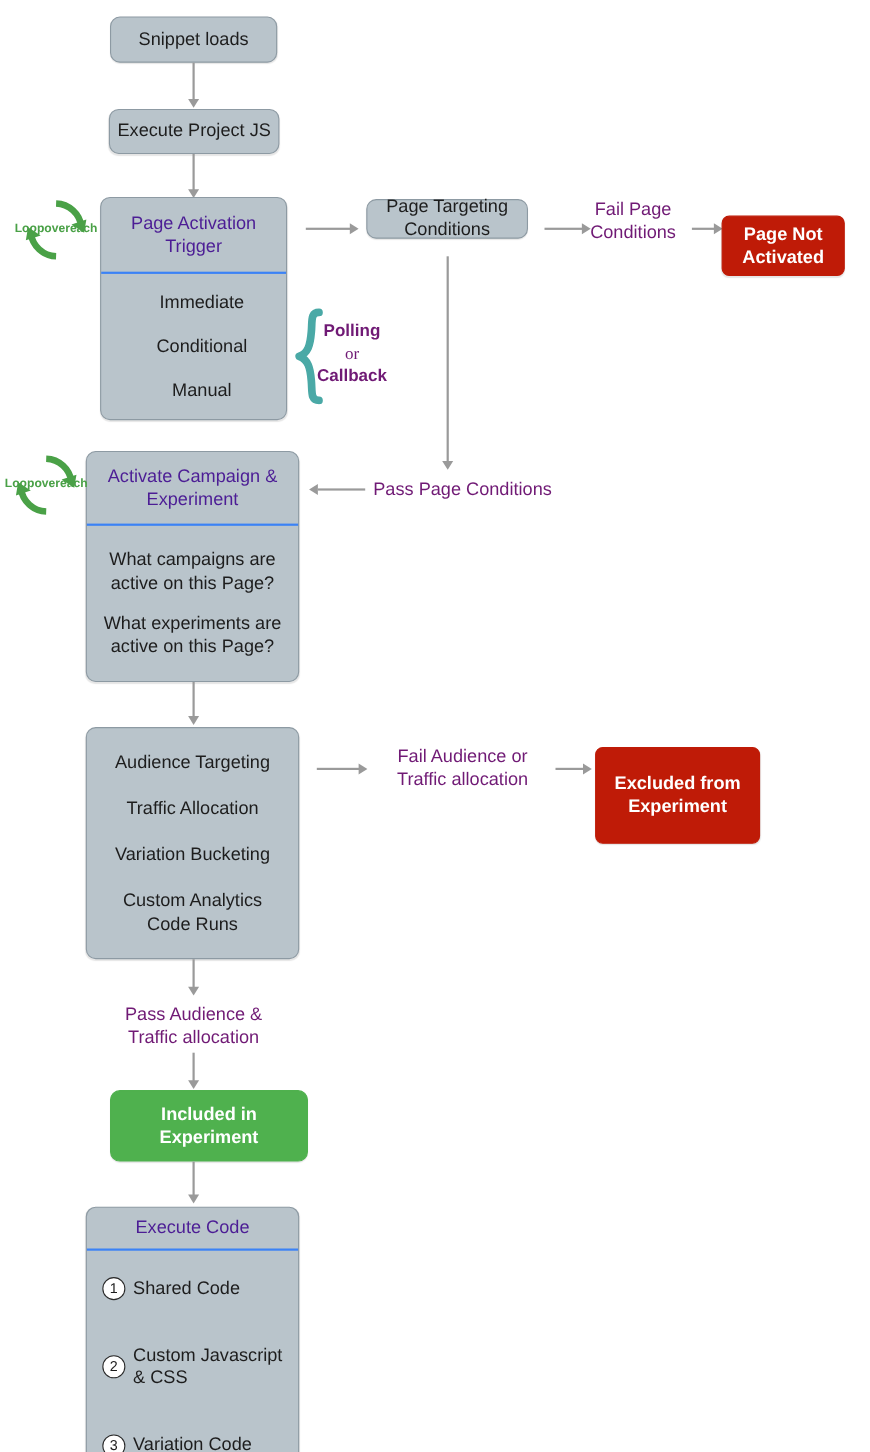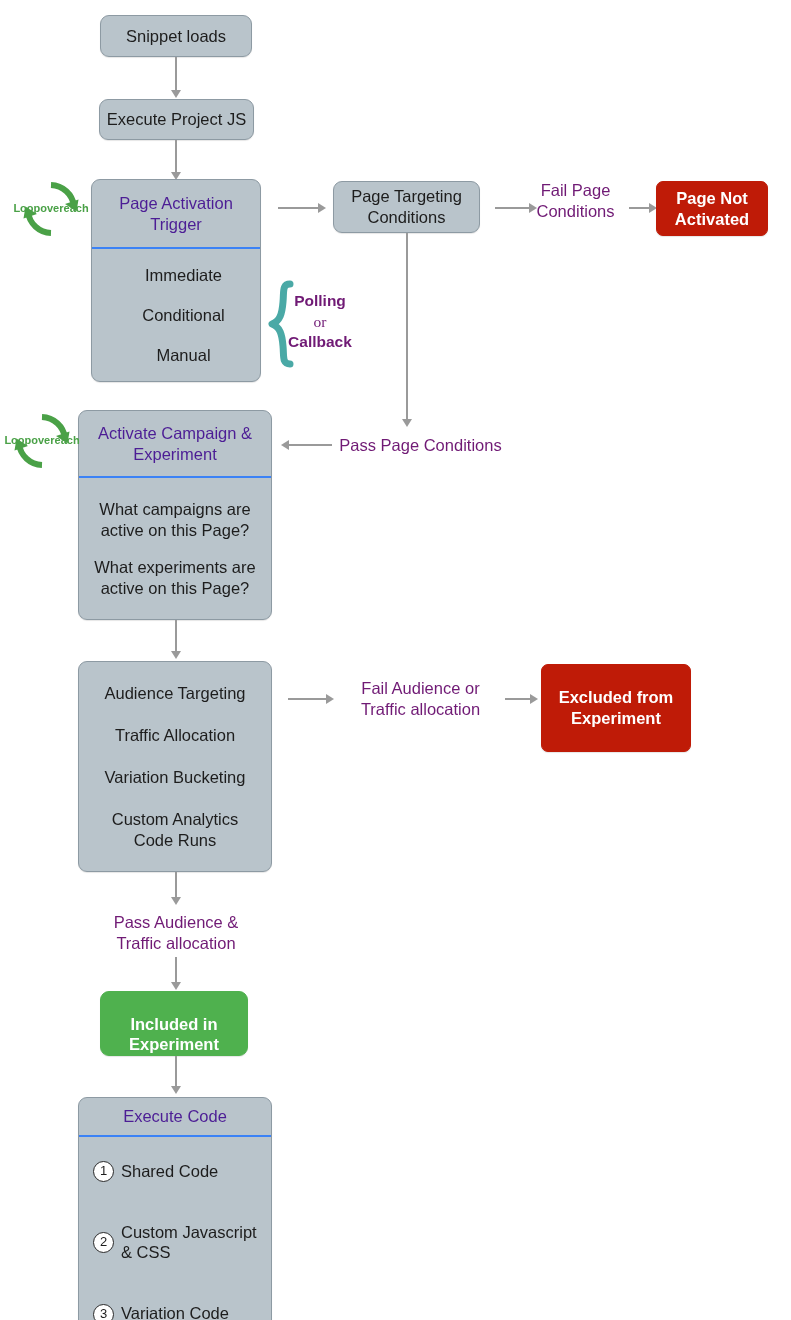--- a/index.html
+++ b/index.html
@@ -61,20 +61,21 @@
     padding: 2px 0;
   }
 
   
   .node.red {
     background: #bf1b07;
     border: 1px solid #bf1b07;
     color: #ffffff;
     font-weight: bold;
     border-radius: 7px;
+    margin-top: 15px;
   }
   .node.green {
     background: #4fb14e;
     border: 1px solid #4fb14e;
     color: #ffffff;
     font-weight: bold;
     border-radius: 9px;
   }
 
   
@@ -213,21 +214,21 @@
     <div class="loop-text">
       <span>Loop</span>
       <span>over</span>
       <span>each</span>
     </div>
   </div>
 
   <div class="hline" style="left:278px; top:207px; width:42px;"></div>
   <div class="arrow-right" style="left:318px; top:203px;"></div>
 
-  <div class="node plain" style="left:333px; top:181px; width:147px; height:52px;">
+  <div class="node plain" style="left:333px; top:181px; width:147px; height:36px;">
     <span style="white-space: pre-line;">Page Targeting
 Conditions</span>
   </div>
 
   <div class="hline" style="left:495px; top:207px; width:36px;"></div>
   <div class="arrow-right" style="left:529px; top:203px;"></div>
 
   <div class="label" style="left: 528px; top: 180px; width: 95px; white-space: pre-line;">Fail Page
 Conditions</div>
 
@@ -310,21 +311,21 @@
 
   <div class="vline" style="left:175px; top:872px; height:30px;"></div>
   <div class="arrow-down" style="left:171px; top:897px;"></div>
 
   <div class="label" style="left: 96px; top: 912px; width: 160px; white-space: pre-line;">Pass Audience &amp;
 Traffic allocation</div>
 
   <div class="vline" style="left:175px; top:957px; height:30px;"></div>
   <div class="arrow-down" style="left:171px; top:982px;"></div>
 
-  <div class="node plain green" style="left:100px; top:991px; width:148px; height:65px;justify-content:flex-end;">
+  <div class="node plain green" style="left:100px; top:991px; width:180px; height:65px;">
     <span style="white-space: pre-line;">Included in
 Experiment</span>
   </div>
 
   <div class="vline" style="left:175px; top:1056px; height:34px;"></div>
   <div class="arrow-down" style="left:171px; top:1086px;"></div>
 
   <div class="node" style="left:78px; top:1097px; width:194px; height:253px;">
     <div class="hdr" style="padding:8px 6px 8px 6px;">Execute Code</div>
     <div class="body" style="justify-content:space-around; padding:4px 0;">

